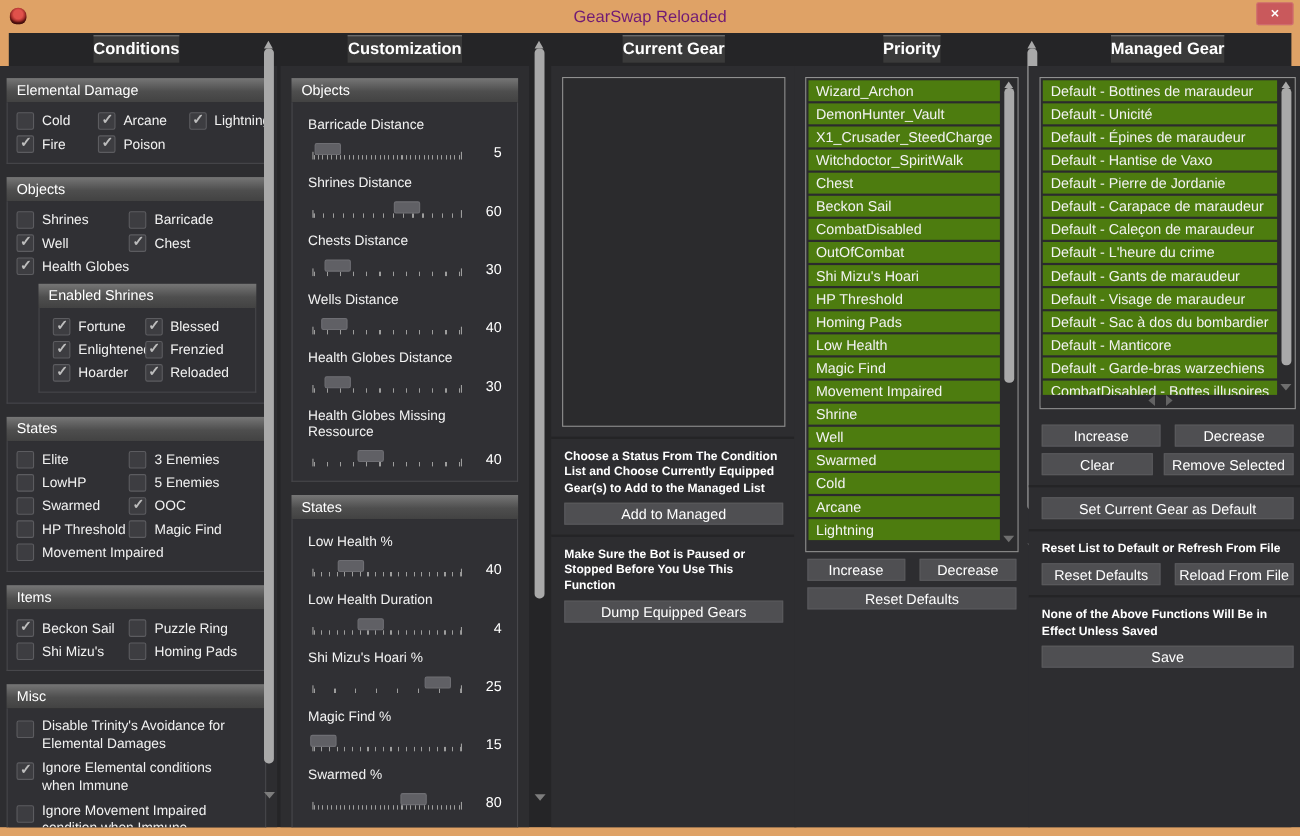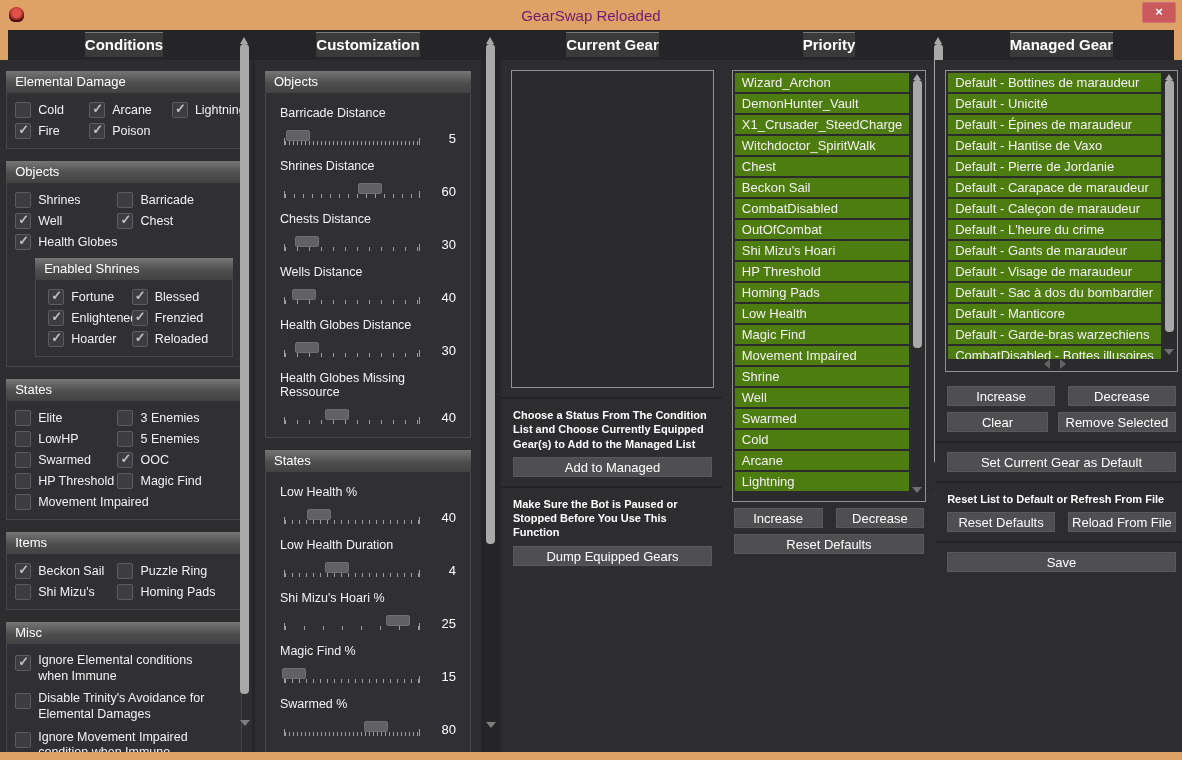--- a/index.html
+++ b/index.html
@@ -260,26 +260,26 @@
               <span class="cb"></span>
               <span class="cb-label">Homing Pads</span>
               </label>
           </div>
         </div>
 
         <div class="group">
           <div class="ghead">Misc</div>
           <div class="gbody">
             <label class="cb-item misc-item">
+              <span class="cb"></span>
+              <span class="cb-label">Disable Trinity's Avoidance for Elemental Damages</span>
+              </label>
+            <label class="cb-item misc-item">
               <span class="cb on"></span>
               <span class="cb-label">Ignore Elemental conditions when Immune</span>
-              </label>
-            <label class="cb-item misc-item">
-              <span class="cb"></span>
-              <span class="cb-label">Disable Trinity's Avoidance for Elemental Damages</span>
               </label>
             <label class="cb-item misc-item">
               <span class="cb"></span>
               <span class="cb-label">Ignore Movement Impaired condition when Immune</span>
               </label>
 
           </div>
         </div>
 
       </div>
@@ -524,19 +524,20 @@
           <div class="btn btn-full">Set Current Gear as Default</div>
         </div>
         <div class="sec">
           <div class="note">Reset List to Default or Refresh From File</div>
           <div class="btn-row">
             <div class="btn">Reset Defaults</div>
             <div class="btn">Reload From File</div>
           </div>
         </div>
         <div class="sec">
+          <div class="note">None of the Above Functions Will Be in Effect Unless Saved</div>
           <div class="btn btn-full">Save</div>
         </div>
       </div>
     </div>
 
   </div>
 </div>
 
 </body></html>

